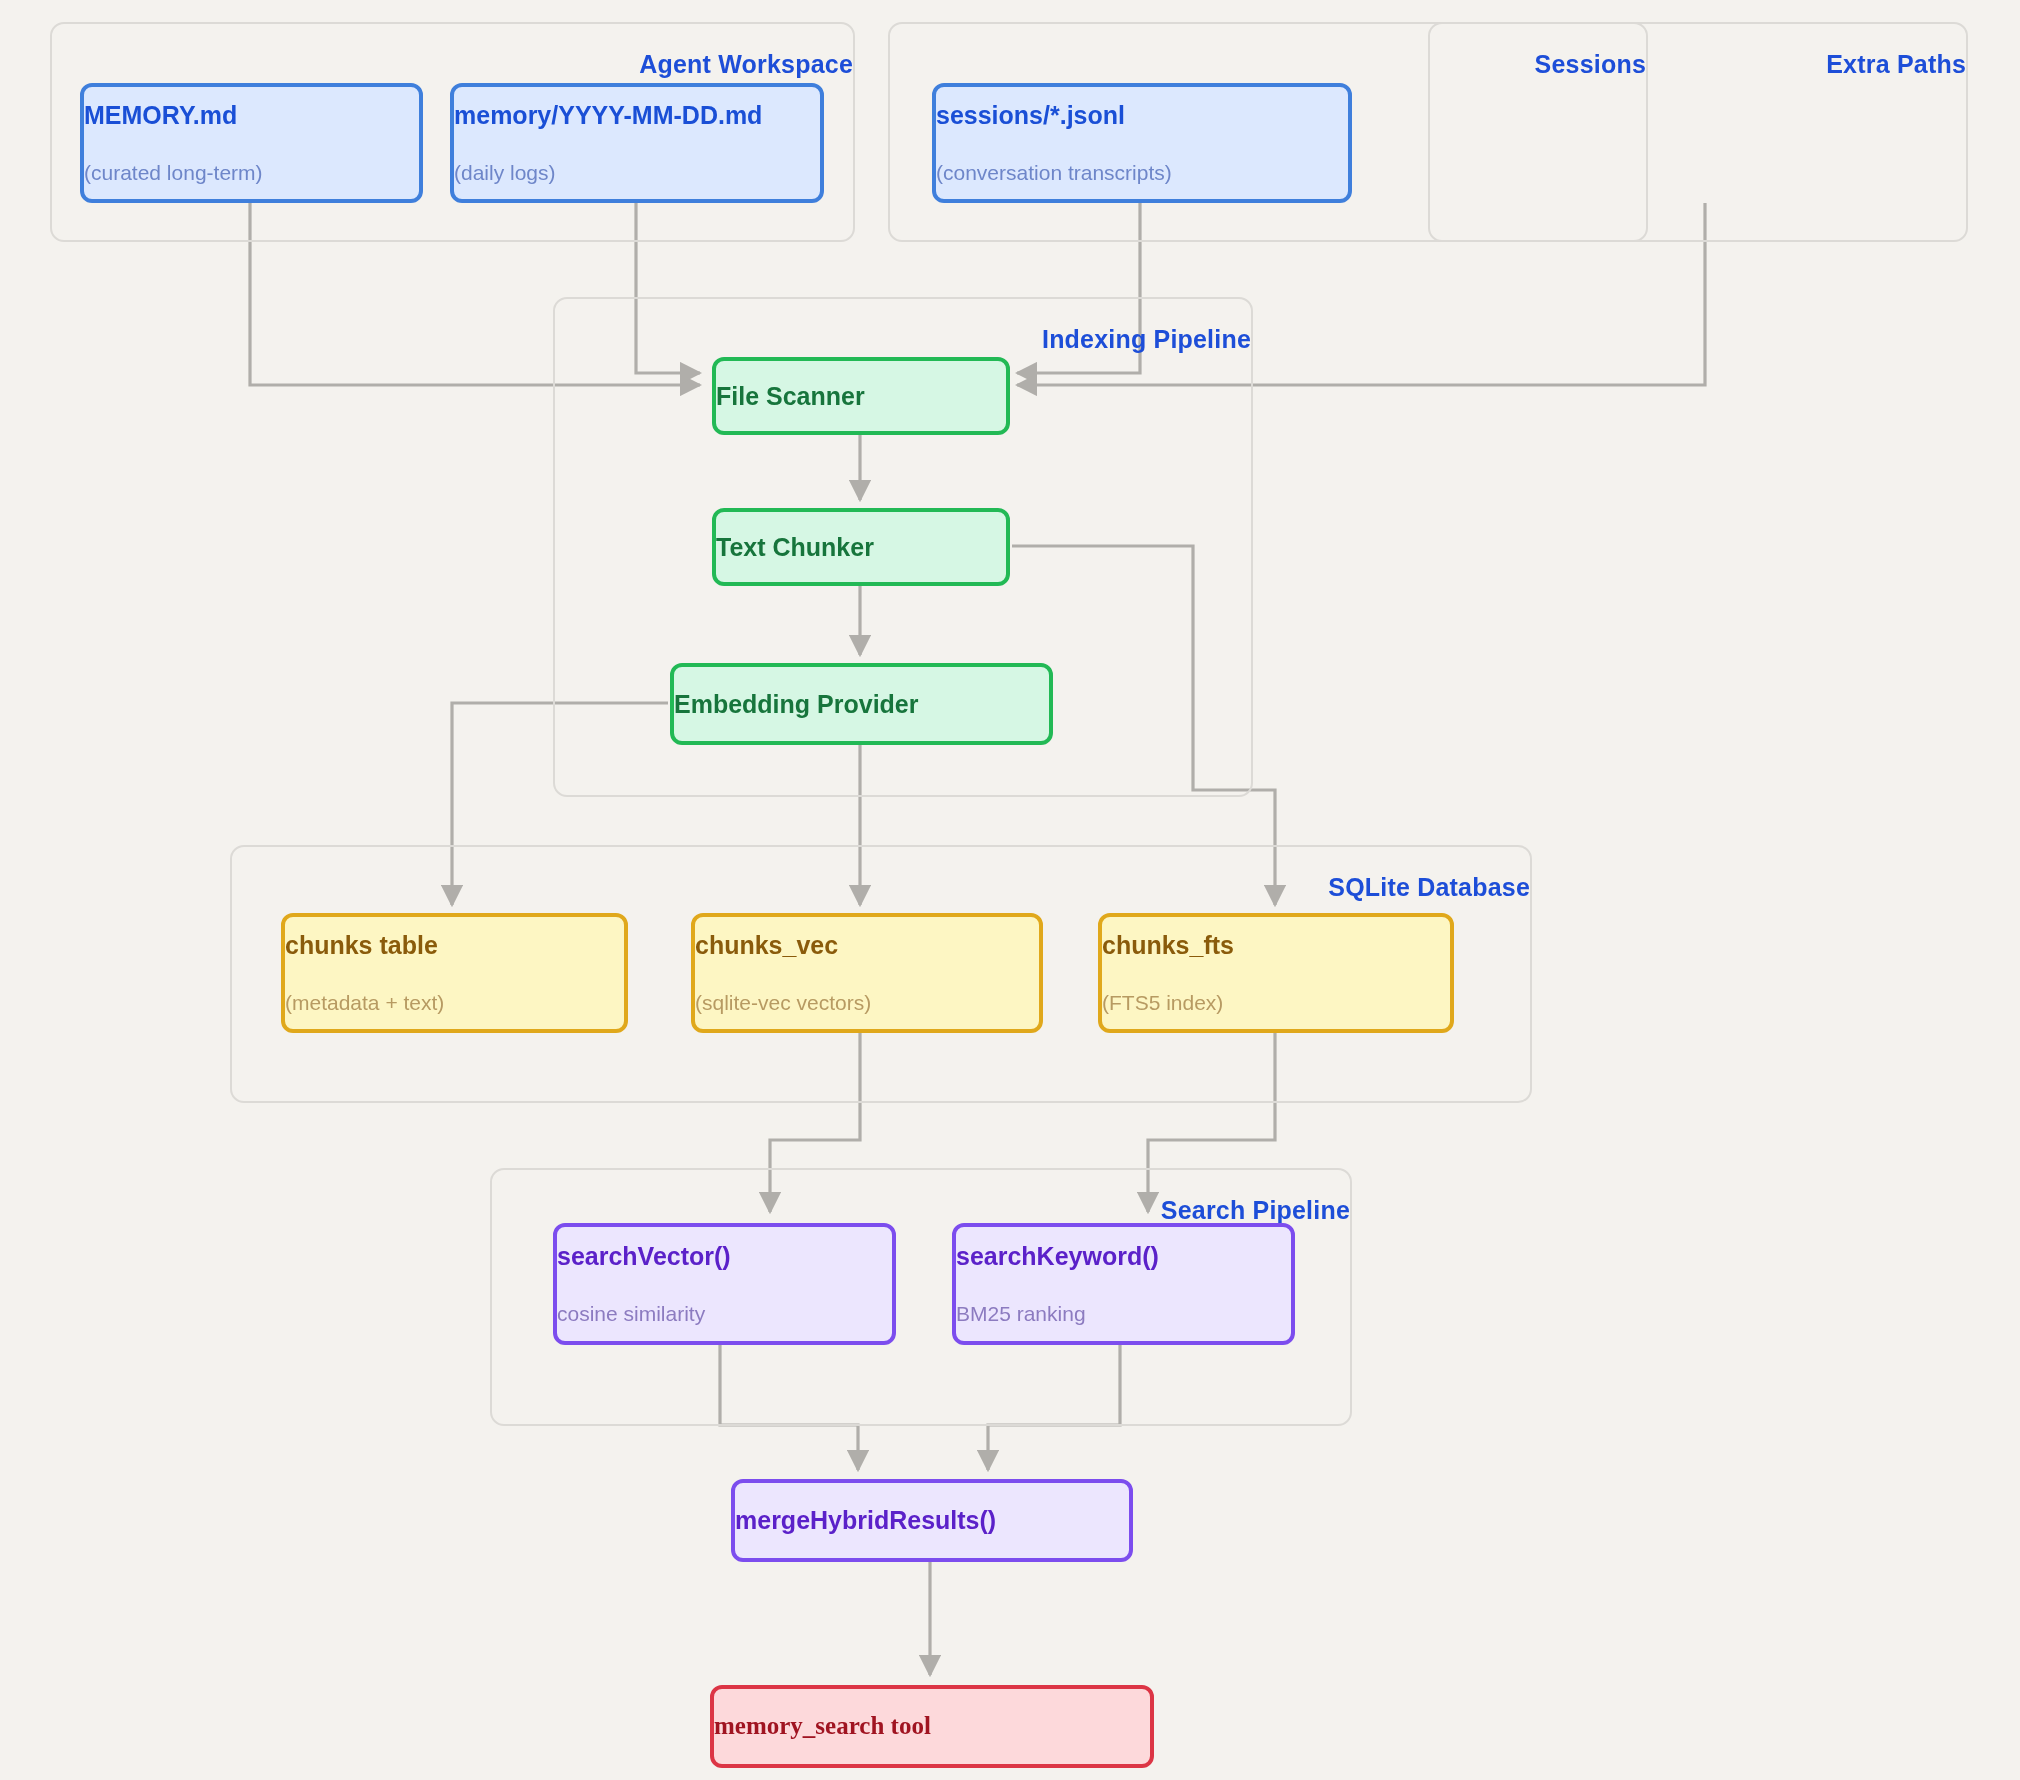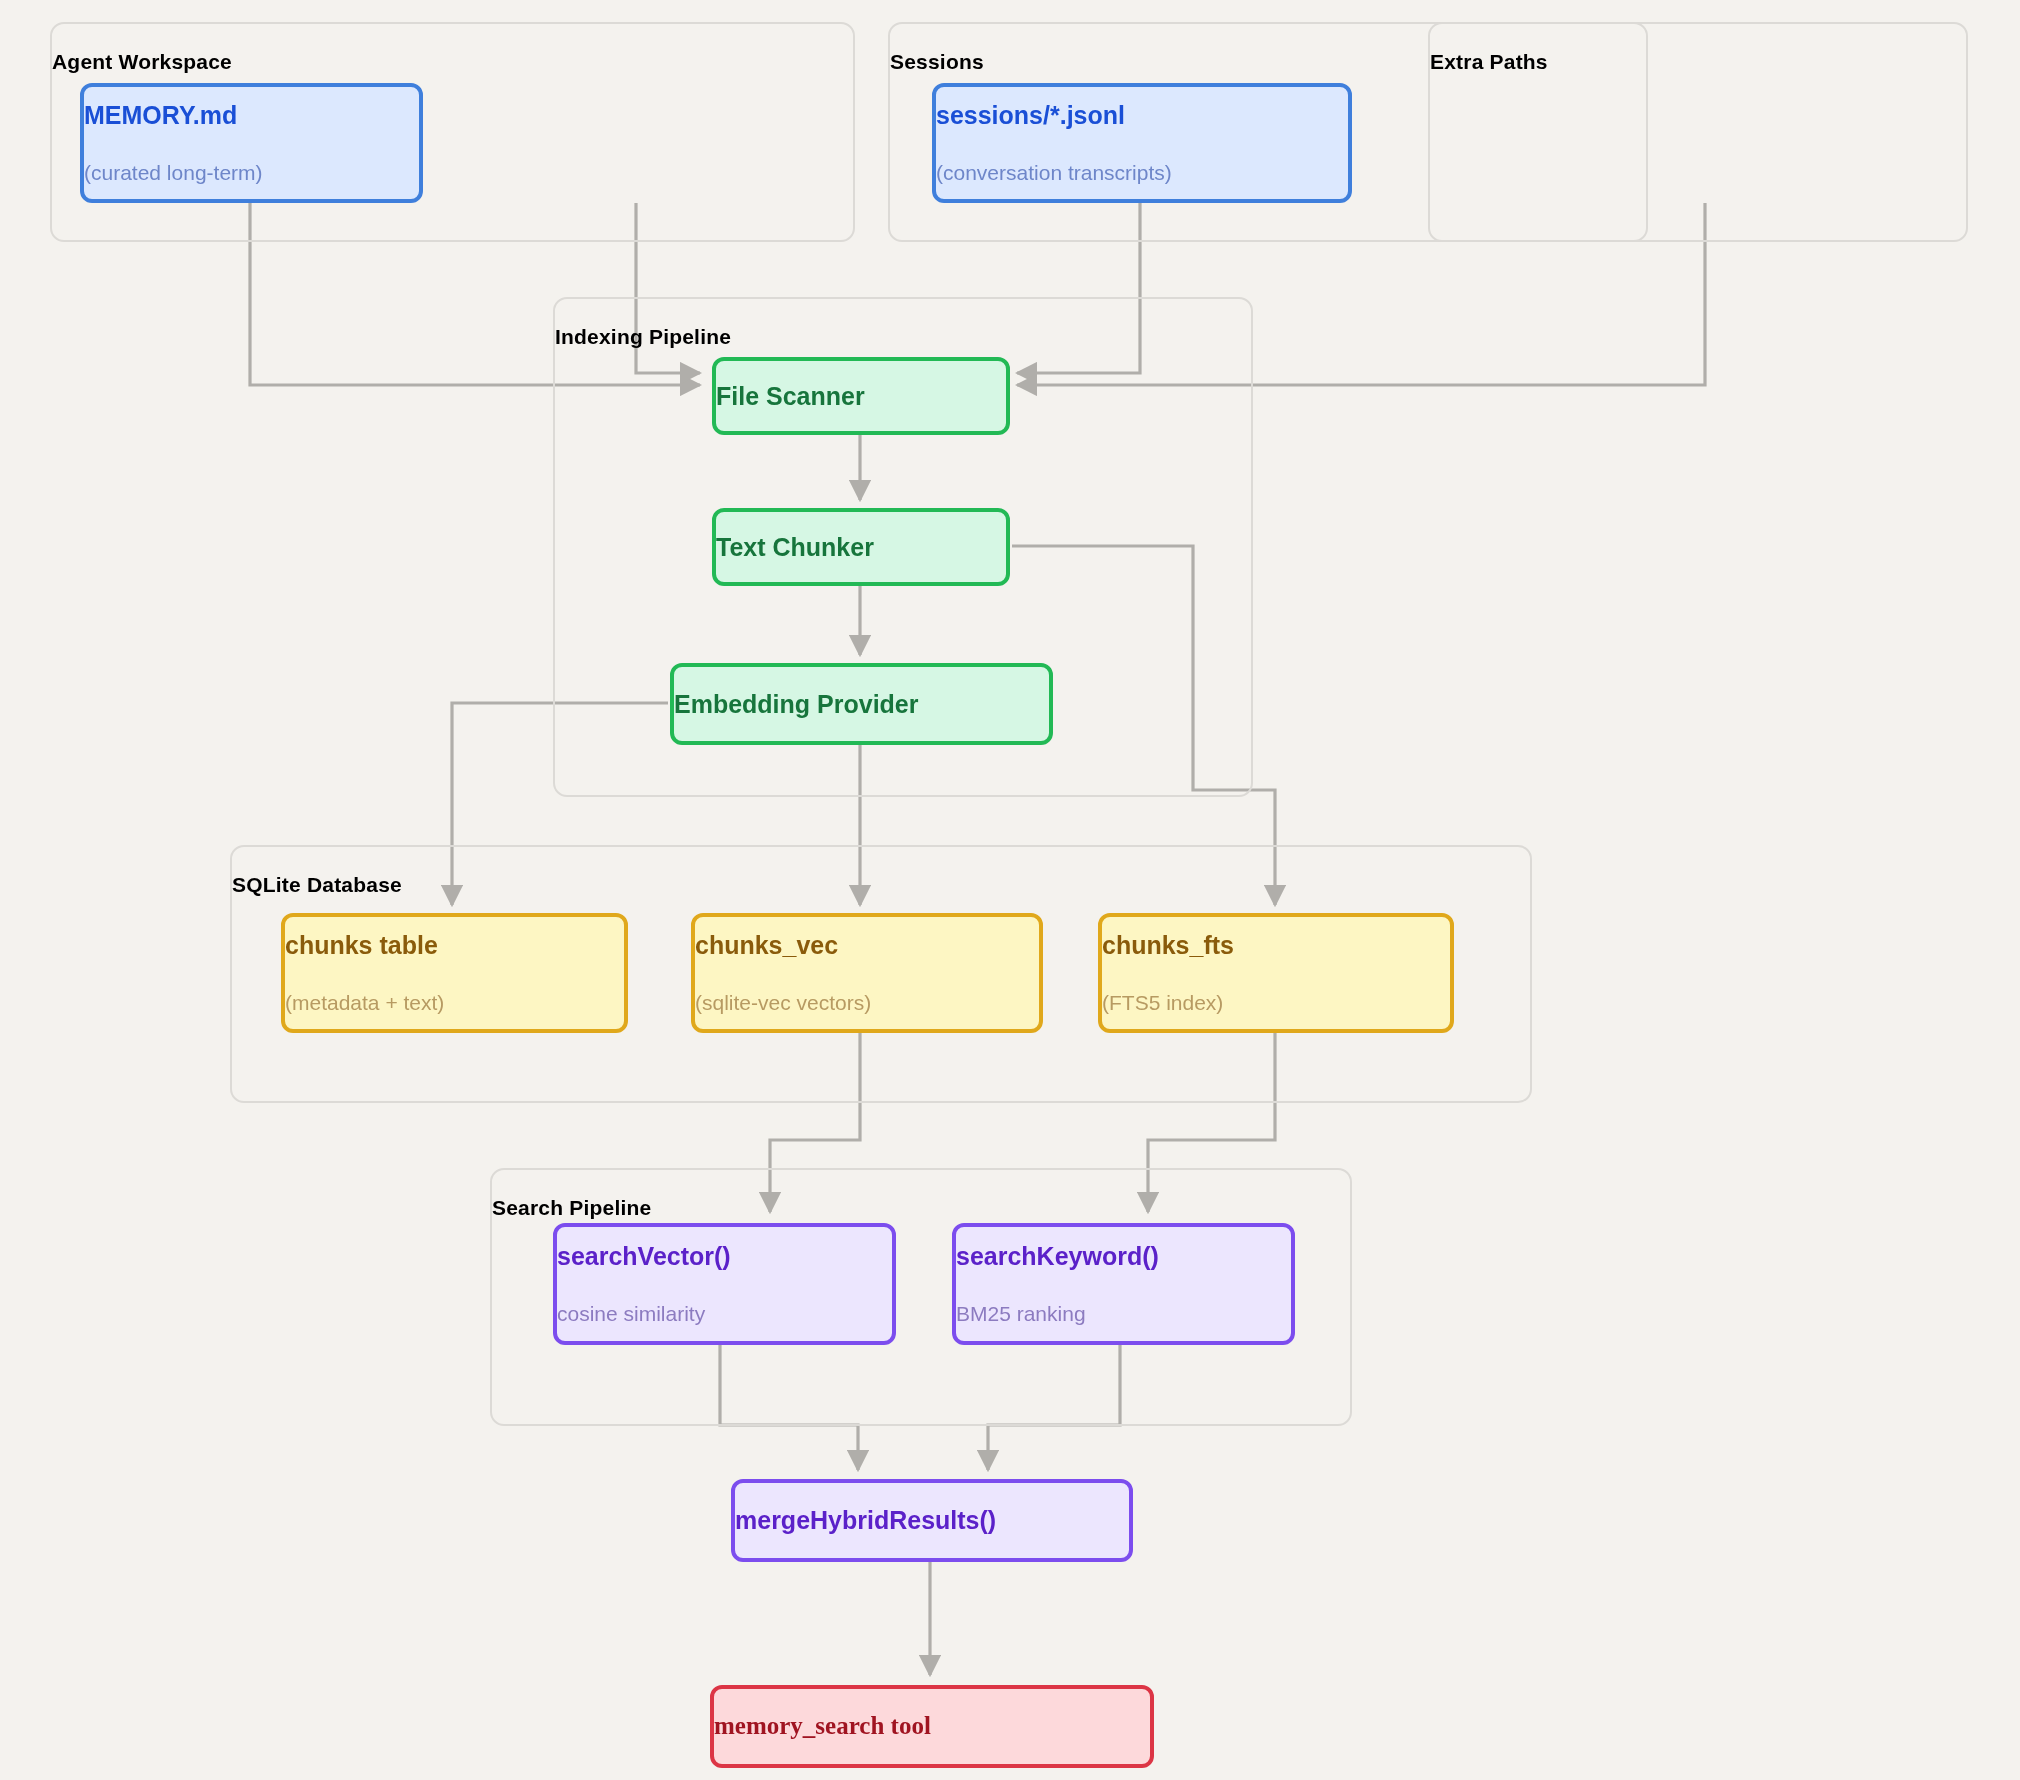--- a/index.html
+++ b/index.html
@@ -31,26 +31,26 @@
   .cluster {
     position: absolute;
     border: 2px solid #DCDAD6;
     border-radius: 14px;
     background: rgba(0,0,0,0);
     box-sizing: border-box;
   }
   .cluster-title {
     position: absolute;
     width: 100%;
-    text-align: left;
+    text-align: right;
     top: 26px;
     left: 0;
-    font-size: 21px;
+    font-size: 25px;
     font-weight: bold;
-    color: #000000;
+    color: #1d4ed8;
     letter-spacing: .2px;
   }
   
   .node {
     position: absolute;
     box-sizing: border-box;
     border-radius: 12px;
     display: flex;
     flex-direction: column;
     align-items: flex-start;
@@ -153,20 +153,24 @@
 
   <div class="cluster" style="left:490px; top:1168px; width:862px; height:258px;">
     <div class="cluster-title">Search Pipeline</div>
   </div>
 
   <div class="node n-blue" style="left:80px; top:83px; width:343px; height:120px;">
     <div class="label">MEMORY.md</div>
     <div class="sub">(curated long-term)</div>
   </div>
 
+  <div class="node n-blue" style="left:450px; top:83px; width:374px; height:120px;">
+    <div class="label">memory/YYYY-MM-DD.md</div>
+    <div class="sub">(daily logs)</div>
+  </div>
 
   <div class="node n-blue" style="left:932px; top:83px; width:420px; height:120px;">
     <div class="label">sessions/*.jsonl</div>
     <div class="sub">(conversation transcripts)</div>
   </div>
 
 
   <div class="node n-green" style="left:712px; top:357px; width:298px; height:78px;">
     <div class="label">File Scanner</div>
   </div>

